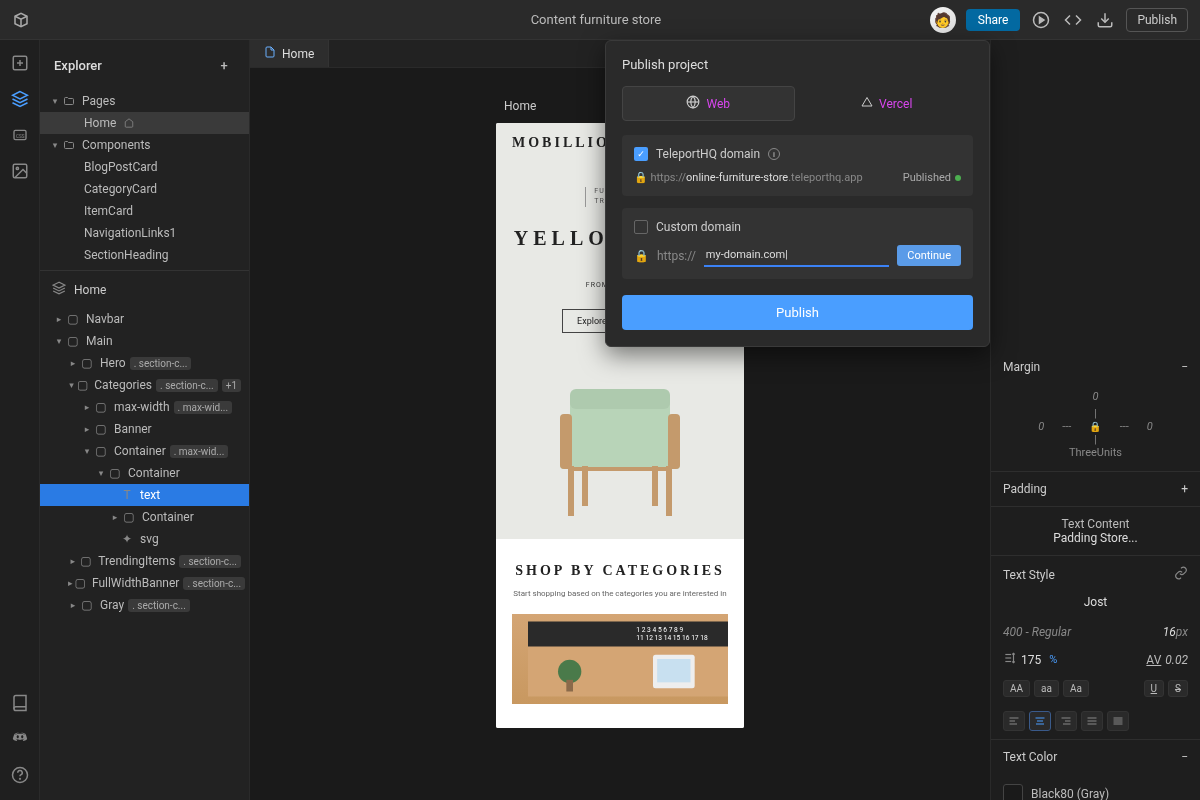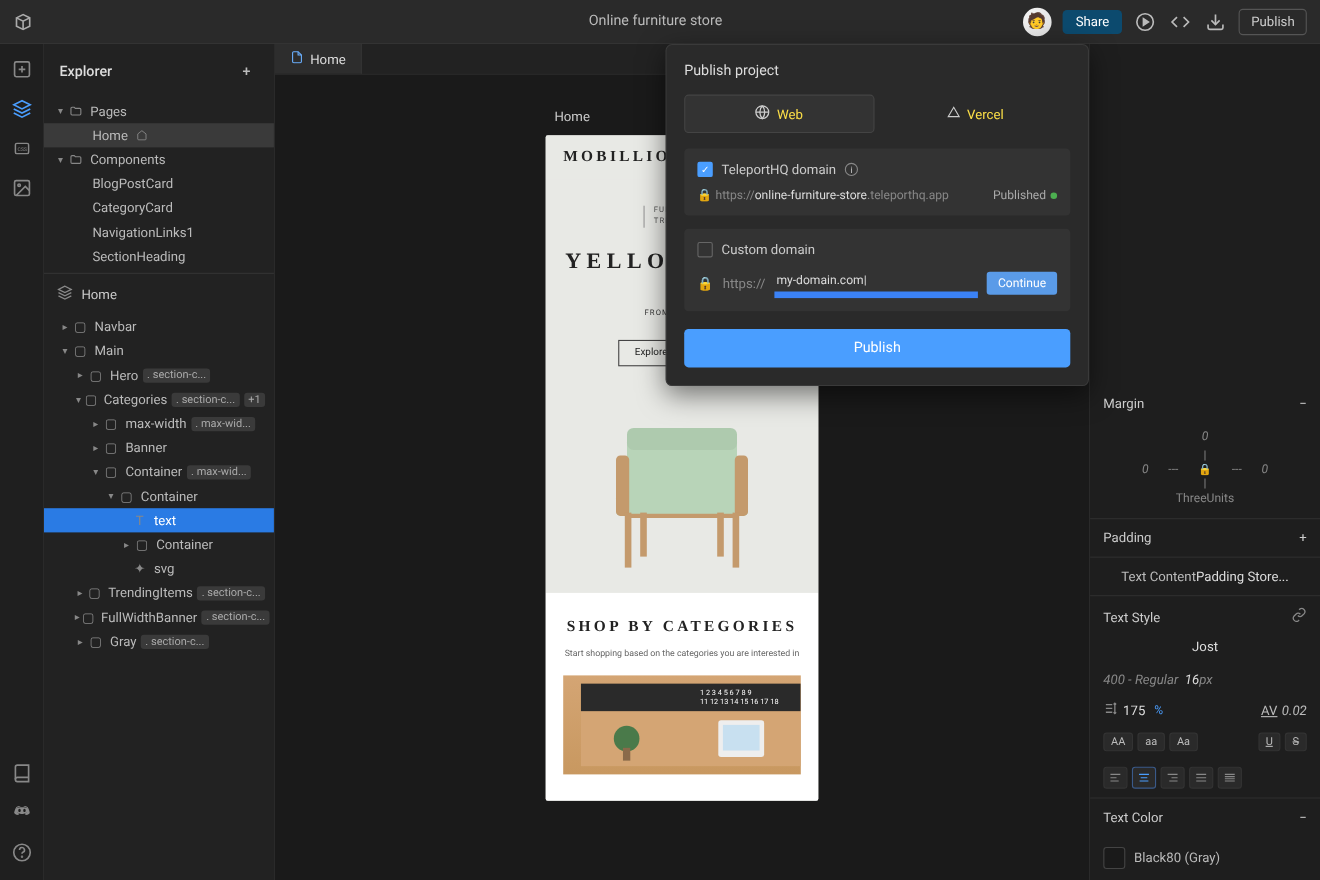--- a/index.html
+++ b/index.html
@@ -3,21 +3,21 @@
 <meta charset="utf-8">
 <style>
 * { box-sizing: border-box; margin: 0; padding: 0; font-family: -apple-system, BlinkMacSystemFont, "Segoe UI", Roboto, sans-serif; }
 body { background: #1a1a1a; color: #cccccc; font-size: 12px; overflow: hidden; width: 1200px; height: 800px; }
 .topbar { height: 40px; background: #2a2a2a; display: flex; align-items: center; padding: 0 12px; border-bottom: 1px solid #333; }
 .topbar-left { display: flex; align-items: center; gap: 12px; width: 250px; }
 .topbar-center { flex: 1; text-align: center; color: #bbb; font-size: 13px; }
 .topbar-right { display: flex; align-items: center; gap: 10px; }
 .logo-icon { width: 18px; height: 18px; }
 .avatar { width: 26px; height: 26px; border-radius: 50%; background: linear-gradient(135deg,#f5f5f5,#ddd); display:flex; align-items:center; justify-content:center; font-size:14px; }
-.btn-share { background: #0c4a6e; color: #fff; border: none; border-radius: 4px; padding: 4px 12px; font-size: 12px; cursor: pointer; }
+.btn-share { background: #0369a1; color: #fff; border: none; border-radius: 4px; padding: 4px 12px; font-size: 12px; cursor: pointer; }
 .icon-btn { width: 22px; height: 22px; display: flex; align-items: center; justify-content: center; cursor: pointer; color: #bbb; }
 .btn-publish { background: transparent; border: 1px solid #555; color: #ccc; border-radius: 4px; padding: 4px 10px; font-size: 12px; cursor: pointer; }
 .main { display: flex; height: 760px; }
 .leftrail { width: 40px; background: #1f1f1f; display: flex; flex-direction: column; align-items: center; padding-top: 12px; gap: 14px; border-right: 1px solid #2a2a2a; }
 .leftrail .rail-icon { width: 22px; height: 22px; display:flex; align-items:center; justify-content:center; color: #888; cursor:pointer; border-radius:4px; }
 .leftrail .rail-icon.active { color: #4a9eff; }
 .leftrail-bottom { margin-top: auto; margin-bottom: 14px; display:flex; flex-direction:column; gap:14px; align-items:center; }
 .explorer { width: 210px; background: #222; border-right: 1px solid #2a2a2a; display:flex; flex-direction:column; overflow:hidden; }
 .explorer-header { display: flex; align-items: center; justify-content: space-between; padding: 14px 14px; font-size: 13px; font-weight: 500; color:#ddd; }
 .explorer-body { flex:1; overflow:auto; }
@@ -56,68 +56,68 @@
 .cat-img-box { height:90px; background:linear-gradient(180deg,#d4a574 0%,#c89860 100%); position:relative; overflow:hidden;padding-left:16px; }
 
 .right-panels { width: 210px; background:#1e1e1e; border-left:1px solid #2a2a2a; overflow:auto; font-size:12px; color:#bbb; }
 .rp-section { border-bottom:1px solid #2e2e2e; }
 .rp-header { display:flex; justify-content:space-between; align-items:center; padding:10px 12px; color:#ccc; }
 .rp-body { padding:6px 12px 12px; }
 .margin-diagram { text-align:center; font-size:11px; color:#888; }
 .margin-diagram .m-top { margin-bottom:4px; }
 .margin-diagram .m-row { display:flex; justify-content:center; gap:18px; align-items:center; }
 .margin-diagram .m-lock { font-size:10px; }
-.prop-row { display:flex; justify-content:center; align-items:center; padding:10px 12px; }
+.prop-row { display:flex; justify-content:space-between; align-items:center; padding:10px 12px;flex-direction:column; }
 .font-val { color:#ddd; }
 .style-row { display:flex; gap:6px; align-items:center; padding:6px 12px; color:#888; font-style:italic; }
-.style-row.right { justify-content:flex-start; }
+.style-row.right { justify-content:space-between; }
 .num-row { display:flex; justify-content:space-between; padding:6px 12px; align-items:center; }
 .num-row .unit { color:#4a9eff; font-size:11px; margin-left:4px; }
 .case-row { display:flex; gap:4px; padding:6px 12px; }
 .case-btn { background:#2a2a2a; border:1px solid #333; border-radius:3px; padding:2px 6px; font-size:10px; color:#bbb; cursor:pointer; }
 .align-row { display:flex; gap:4px; padding:8px 12px; }
 .align-btn { width:22px; height:20px; background:#2a2a2a; border:1px solid #333; border-radius:3px; display:flex; align-items:center; justify-content:center; cursor:pointer; color:#888; }
 .align-btn.active { color:#4a9eff; border-color:#3a5a8a; }
 .color-row { display:flex; align-items:center; gap:8px; padding:10px 12px; }
 .color-swatch { width:20px; height:20px; background:#1a1a1a; border:1px solid #444; border-radius:3px; }
 
 .publish-popover { position:absolute; top:0; right:0; width:385px; background:#2a2a2a; border:1px solid #3a3a3a; border-radius:6px; box-shadow:0 8px 24px rgba(0,0,0,0.5); z-index:100; padding:16px; }
 .pop-title { font-size:13px; color:#ddd; margin-bottom:14px; }
 .deploy-tabs { display:flex; gap:6px; margin-bottom:14px; }
-.deploy-tab { flex:1; background:#333; border:1px solid #444; border-radius:4px; padding:8px; text-align:center; font-size:12px; color:#fde047; cursor:pointer; display:flex; align-items:center; justify-content:center; gap:6px; }
+.deploy-tab { flex:1; background:#333; border:1px solid #444; border-radius:4px; padding:8px; text-align:center; font-size:12px; color:#d946ef; cursor:pointer; display:flex; align-items:center; justify-content:center; gap:6px; }
 .deploy-tab.inactive { background:transparent; border-color:transparent; }
 .domain-box { background:#333; border-radius:4px; padding:12px; margin-bottom:12px; }
 .domain-row1 { display:flex; align-items:center; gap:8px; margin-bottom:10px; }
 .domain-check { width:14px; height:14px; background:#4a9eff; border-radius:2px; display:flex; align-items:center; justify-content:center; font-size:9px; color:#fff; }
 .domain-check.unchecked { background:transparent; border:1px solid #666; }
 .domain-url-row { display:flex; justify-content:space-between; align-items:center; font-size:11px; }
 .domain-url { color:#888; }
 .domain-url .bright { color:#ddd; }
 .pub-status { color:#aaa; font-size:11px; display:flex; align-items:center; gap:4px; }
 .pub-dot { width:6px; height:6px; background:#4caf50; border-radius:50%; }
 .domain-input-row { display:flex; gap:8px; align-items:center; margin-top:8px; }
-.domain-input { flex:1; background:transparent; border:none; border-bottom:6px solid #3b82f6; color:#ddd; font-size:11px; padding:4px 2px; outline:none; }
+.domain-input { flex:1; background:transparent; border:none; border-bottom:2px solid #3b82f6; color:#ddd; font-size:11px; padding:4px 2px; outline:none; }
 .domain-input::placeholder { color:#666; }
 .btn-continue { background:#5a9be8; color:#fff; border:none; border-radius:3px; padding:4px 10px; font-size:11px; cursor:pointer; }
 .btn-publish-big { width:100%; background:#4a9eff; color:#fff; border:none; border-radius:4px; padding:10px; font-size:13px; cursor:pointer; margin-top:4px; }
 .info-ico { width:12px; height:12px; border:1px solid #888; border-radius:50%; display:inline-flex; align-items:center; justify-content:center; font-size:8px; }
 </style>
 </head>
 <body>
 
 <div class="topbar">
   <div class="topbar-left">
     <span class="logo-icon">
       <svg viewBox="0 0 24 24" width="18" height="18" fill="none" stroke="#aaa" stroke-width="2">
           <path d="M4 7l8-4 8 4v10l-8 4-8-4V7z"></path>
           <path d="M4 7l8 4 8-4M12 11v10"></path>
         </svg>
     </span>
   </div>
-  <div class="topbar-center">Online furniture store</div>
+  <div class="topbar-center">Content furniture store</div>
   <div class="topbar-right">
     <div class="avatar">🧑</div>
     <button class="btn-share">Share</button>
     <div class="icon-btn">
         <svg width="18" height="18" viewBox="0 0 24 24" fill="none" stroke="#bbb" stroke-width="2">
           <circle cx="12" cy="12" r="10"></circle>
           <polygon points="10,8 16,12 10,16" fill="#bbb"></polygon>
         </svg>
       </div>
     <div class="icon-btn">
@@ -219,20 +219,23 @@
               <path d="M3 7a2 2 0 0 1 2-2h4l2 2h8a2 2 0 0 1 2 2v8a2 2 0 0 1-2 2H5a2 2 0 0 1-2-2V7z"></path>
             </svg>
           </span>
         <span>Components</span>
       </div>
       <div class="tree-item" style="padding-left:44px">
           <span>BlogPostCard</span>
         </div>
       <div class="tree-item" style="padding-left:44px">
           <span>CategoryCard</span>
+        </div>
+      <div class="tree-item" style="padding-left:44px">
+          <span>ItemCard</span>
         </div>
       <div class="tree-item" style="padding-left:44px">
           <span>NavigationLinks1</span>
         </div>
       <div class="tree-item" style="padding-left:44px">
           <span>SectionHeading</span>
         </div>
 
       <div class="tree-section2">
         <div class="tree-section2-header">

